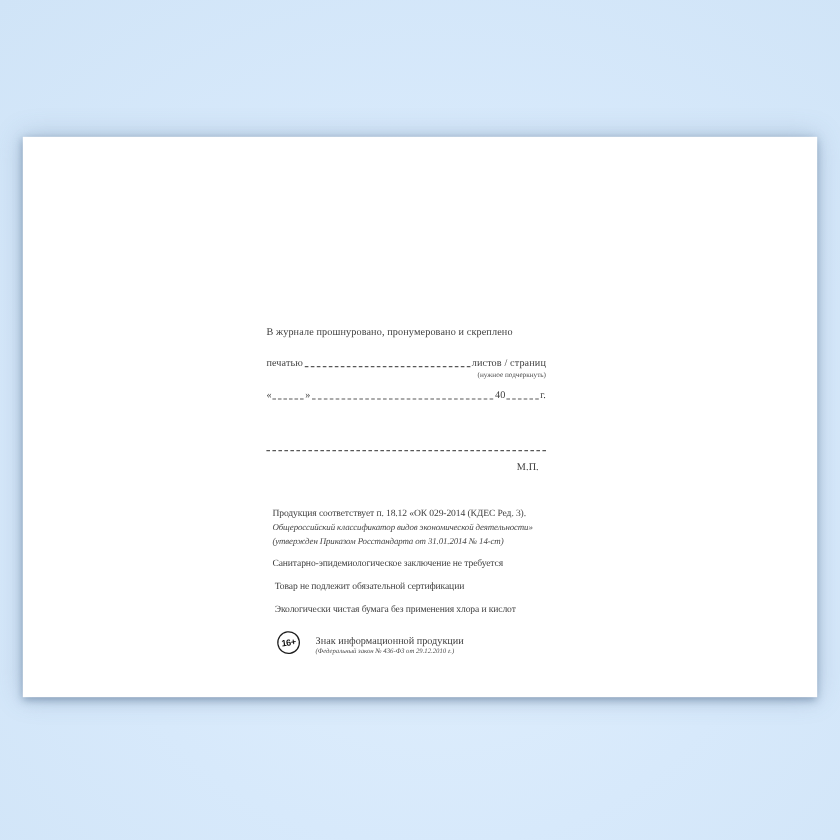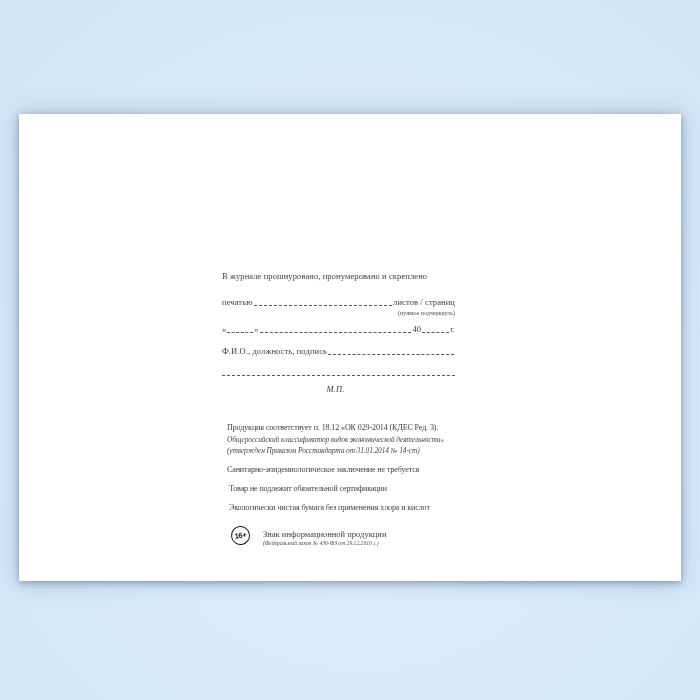--- a/index.html
+++ b/index.html
@@ -54,28 +54,24 @@
     <div class="txt stitch row" style="top:211px;">
       <span>«</span>
       <span class="seg" style="width:26px;"></span>
       <span>»</span>
       <span class="fill"></span>
       <span>40</span>
       <span class="seg" style="width:27px;"></span>
       <span>г.</span>
     </div>
 
-    <div class="txt stitch row" style="top:233px;">
-      <span>Ф.И.О., должность, подпись</span>
-      <span class="fill"></span>
-    </div>
 
     <div class="txt stitch rule" style="top:261px;"></div>
 
-    <div class="txt stitch mp" style="top:271px;text-align:center;padding-right:6px;box-sizing:border-box;font-style:italic;">М.П.</div>
+    <div class="txt stitch mp" style="top:271px;text-align:right;padding-right:6px;box-sizing:border-box;">М.П.</div>
 
     <div class="txt para" style="left:208px;top:310px;">Продукция соответствует п. 18.12 «ОК 029-2014 (КДЕС Ред. 3).</div>
     <div class="txt ital" style="left:208px;top:321.5px;">Общероссийский классификатор видов экономической деятельности»</div>
     <div class="txt ital" style="left:208px;top:332.5px;">(утвержден Приказом Росстандарта от 31.01.2014 № 14-ст)</div>
 
     <div class="txt para" style="left:208px;top:352px;">Санитарно-эпидемиологическое заключение не требуется</div>
     <div class="txt para" style="left:210px;top:370.5px;">Товар не подлежит обязательной сертификации</div>
     <div class="txt para" style="left:210px;top:389.5px;">Экологически чистая бумага без применения хлора и кислот</div>
 
     <div class="badge">16+</div>

